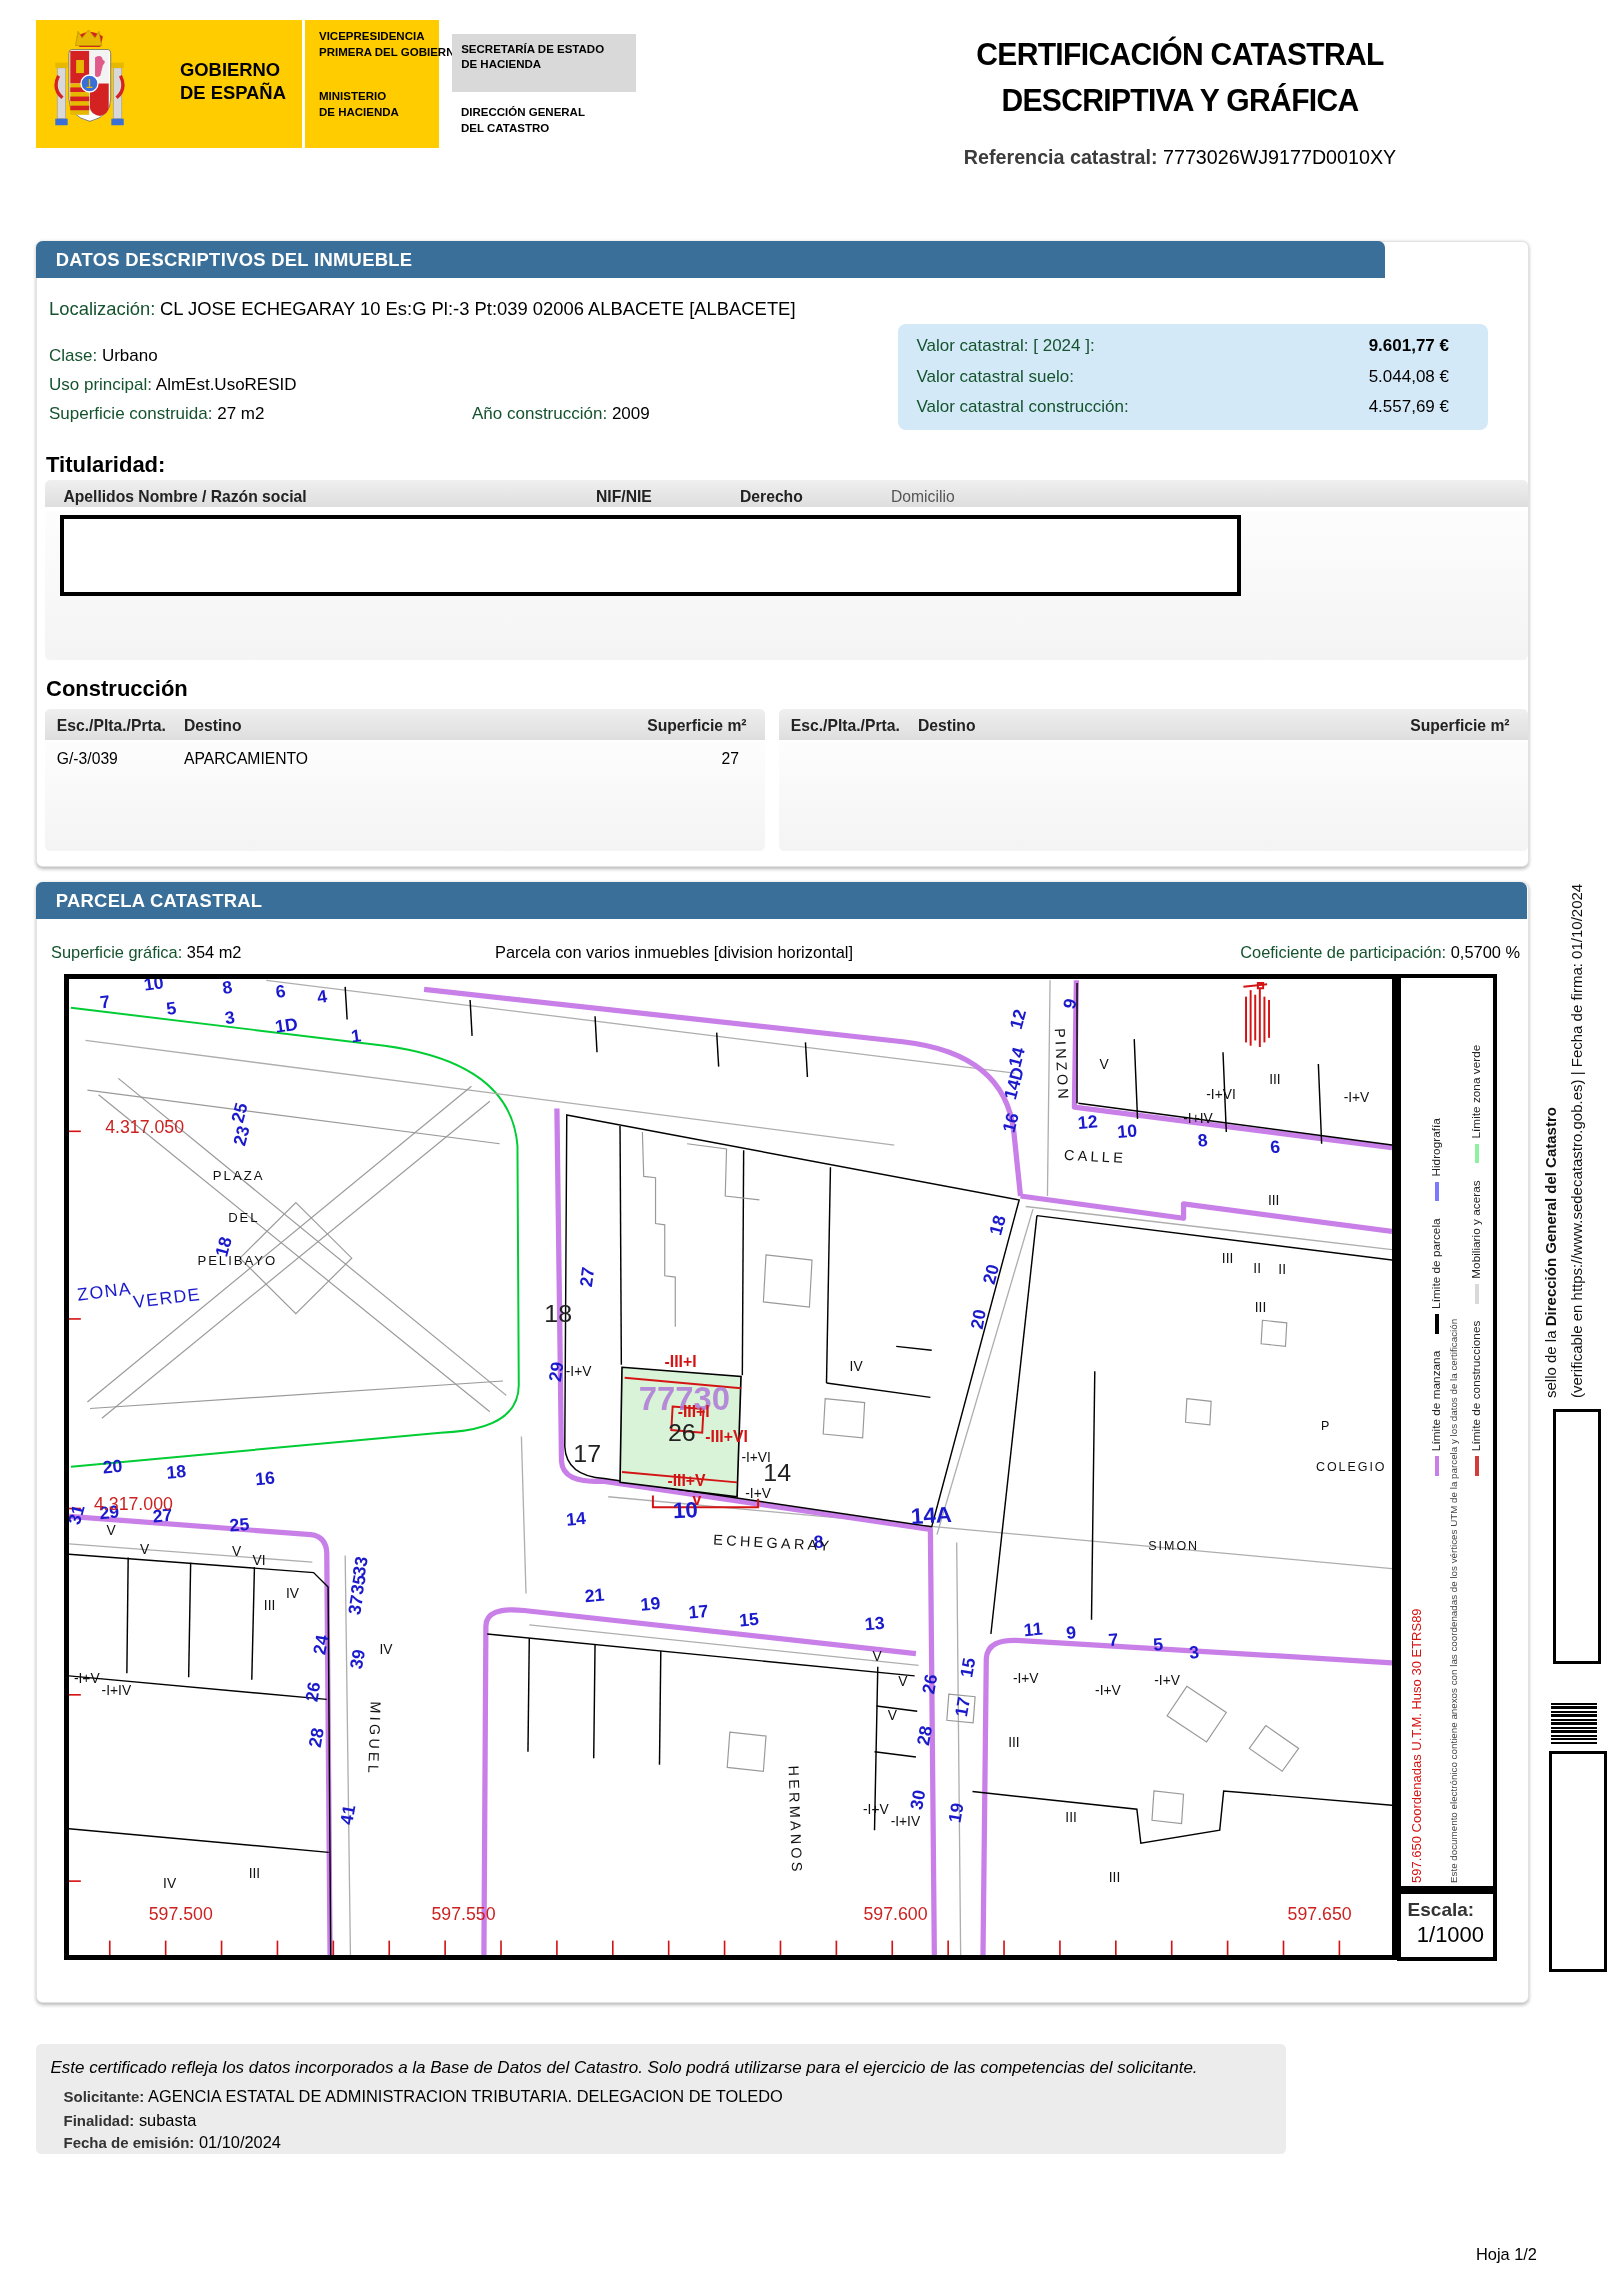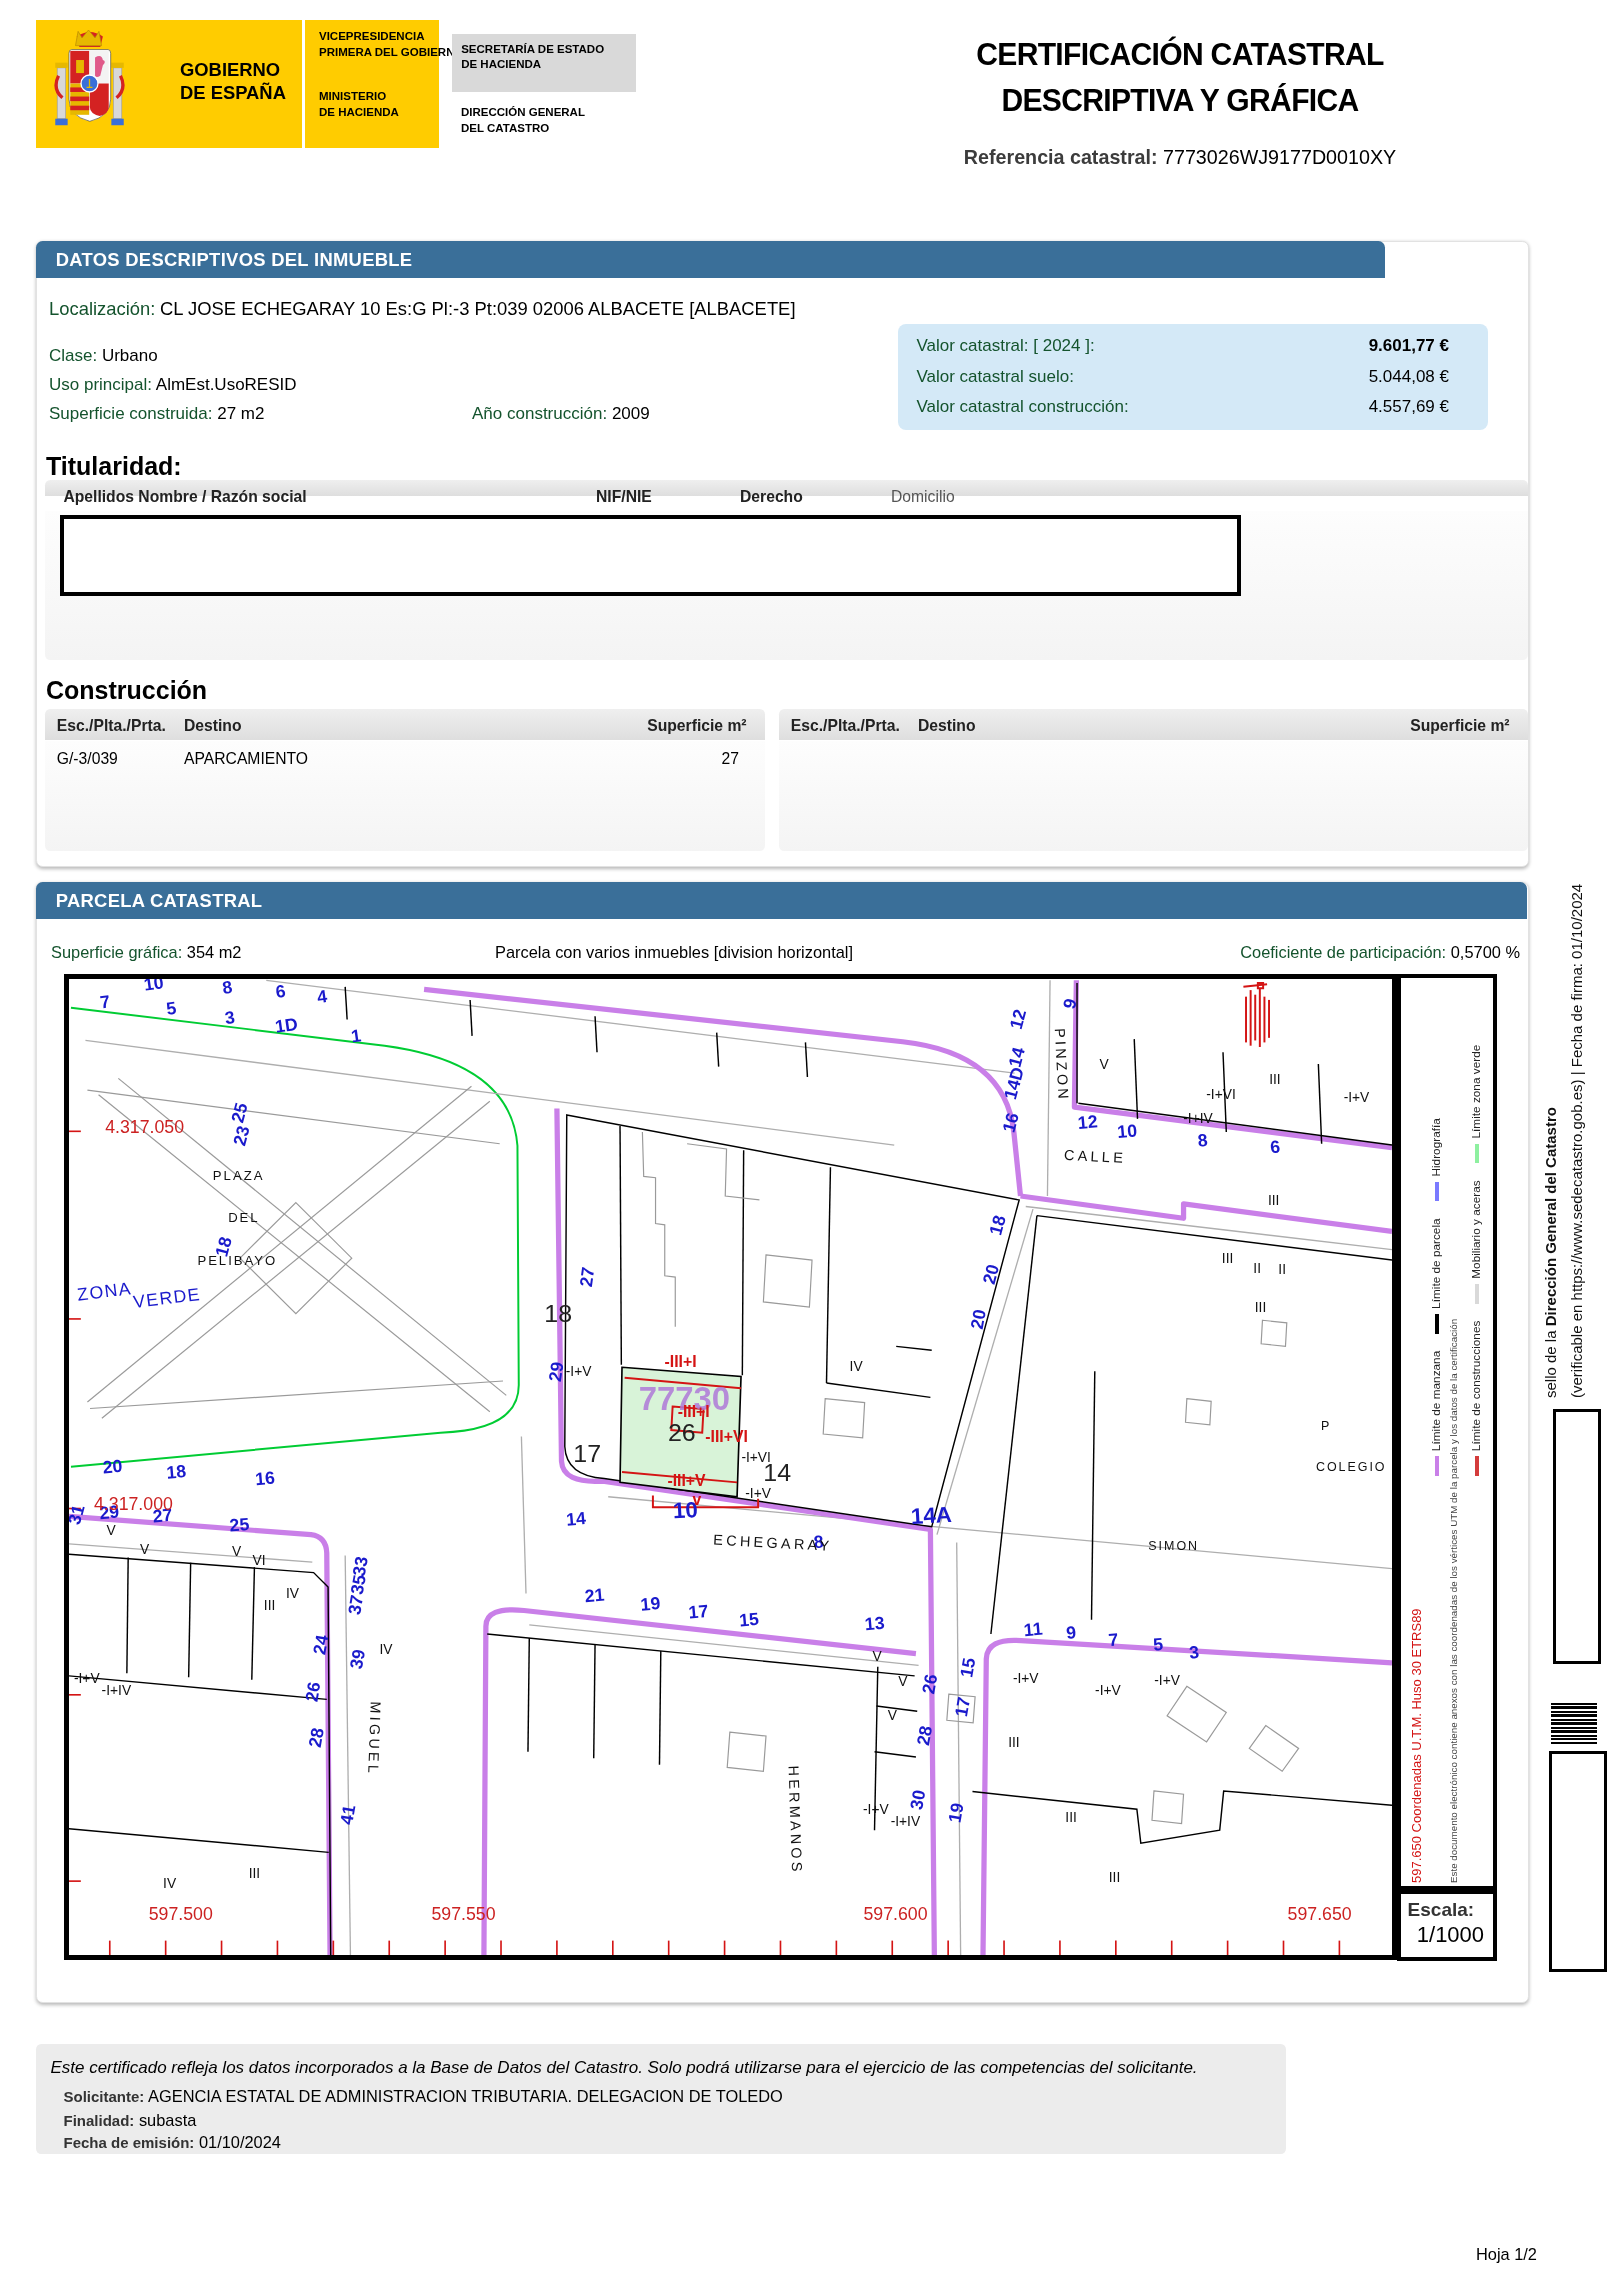--- a/index.html
+++ b/index.html
@@ -17,21 +17,21 @@
   .graybox{background:#d9d9d9;}
   .maintitle{font-size:31px;font-weight:bold;letter-spacing:-0.7px;line-height:1.35;text-align:center;
              transform:scaleX(.97);}
   .refline{font-size:19.7px;text-align:center;}
   .refline b{color:#3c3c3c;}
   .lbl{font-weight:normal;color:#14532d;}
   .val{color:#000;}
   .fs26{font-size:17px;} .fs25{font-size:16.4px;}
   .valorbox{position:absolute;background:#d4e9f7;border-radius:8px;}
   .vrow{position:absolute;font-size:17px;}
-  .sechead{position:absolute;font-weight:bold;font-size:25px;}
+  .sechead{position:absolute;font-weight:bold;font-size:22px;}
   .thead{position:absolute;background:linear-gradient(#efefef,#dedede);border-radius:5.2px 5.2px 0 0;
          box-sizing:border-box;}
   .tbody{position:absolute;background:linear-gradient(#fdfdfd,#f4f4f4);border-radius:0 0 5.2px 5.2px;}
   .th{position:absolute;font-weight:bold;font-size:15.7px;color:#222;}
   .td{position:absolute;font-size:15.7px;}
   .redacted{position:absolute;background:#fff;border:4.6px solid #000;}
   
   #mapwrap{position:absolute;left:64px;top:974px;width:1333px;height:986px;
            border:5.2px solid #000;box-sizing:border-box;background:#fff;overflow:hidden;}
   #mapsvg{width:100%;height:100%;display:block;}
@@ -159,21 +159,21 @@
 <div class="valorbox" style="left:898px;top:324px;width:590px;height:106px;">
   <div class="vrow" style="left:18.4px;top:11.8px;"><span class="lbl">Valor catastral: [ 2024 ]:</span></div>
   <div class="vrow" style="right:39px;top:11.8px;font-weight:bold;">9.601,77 €</div>
   <div class="vrow" style="left:18.4px;top:43px;"><span class="lbl">Valor catastral suelo:</span></div>
   <div class="vrow" style="right:39px;top:43px;">5.044,08 €</div>
   <div class="vrow" style="left:18.4px;top:73px;"><span class="lbl">Valor catastral construcción:</span></div>
   <div class="vrow" style="right:39px;top:73px;">4.557,69 €</div>
 </div>
 
 <div class="sechead" style="left:46px;top:452px;">Titularidad:</div>
-<div class="thead" style="left:45px;top:480px;width:1483px;height:16px;">
+<div class="thead" style="left:45px;top:480px;width:1483px;height:27px;">
   <span class="th" style="left:18.4px;top:7.9px;">Apellidos Nombre / Razón social</span>
   <span class="th" style="left:551px;top:7.9px;">NIF/NIE</span>
   <span class="th" style="left:695px;top:7.9px;">Derecho</span>
   <span class="th" style="left:846px;top:7.9px;font-weight:normal;color:#555;">Domicilio</span>
 </div>
 <div class="tbody" style="left:45px;top:511px;width:1483px;height:149px;"></div>
 <div class="redacted" style="left:60px;top:515px;width:1173px;height:73px;"></div>
 
 <div class="sechead" style="left:46px;top:676px;">Construcción</div>
 <div class="thead" style="left:45px;top:709px;width:720px;height:31px;">

